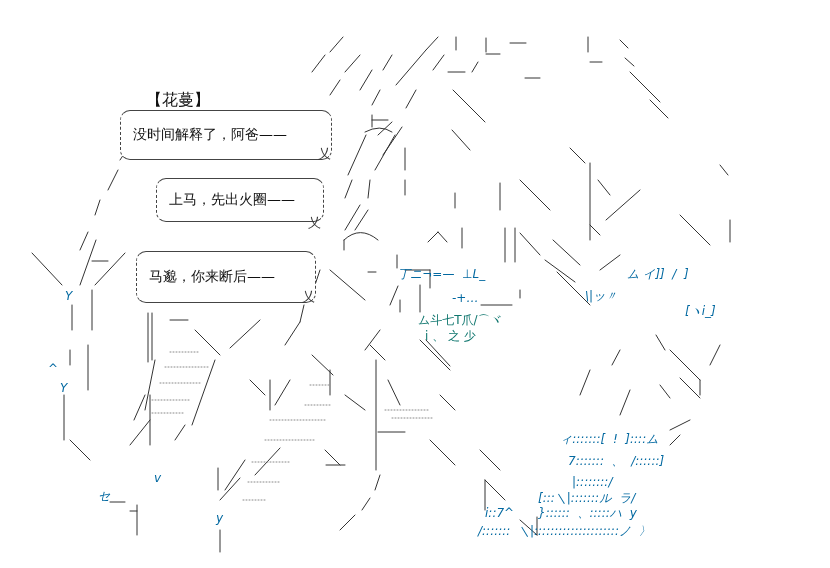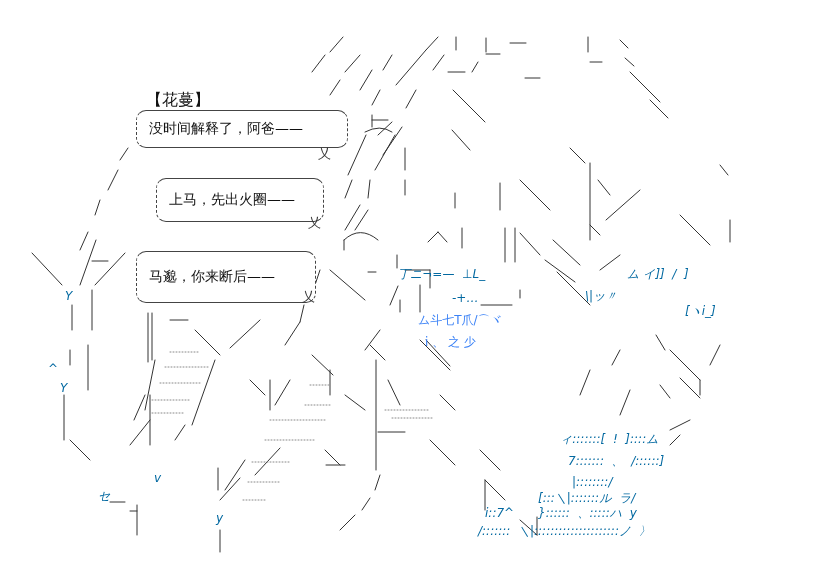--- a/index.html
+++ b/index.html
@@ -6,25 +6,25 @@
   body { width:830px; height:568px; position:relative; overflow:hidden;
          font-family:"DejaVu Sans", sans-serif; color:#222; }
   .art { position:absolute; left:0; top:0; width:830px; height:568px; }
   .art line, .art path { stroke:#333; stroke-width:1; fill:none; stroke-linecap:round; }
   .art .dot { stroke:#888; stroke-dasharray:1 2; }
   .glyph { position:absolute; font-size:12px; line-height:12px; color:#0369a1; white-space:pre;font-style:italic; }
   .speaker { position:absolute; left:146px; top:90px; font-size:16px; color:#111; }
   .bubble { position:absolute; border:1px solid #444; border-radius:10px; background:#fff;
             font-size:14px; color:#111; display:flex; align-items:center; padding-left:12px;
             box-sizing:border-box; border-left-style:dashed; border-right-style:dashed; }
-  .b1 { left:136px; top:110px; width:212px; height:38px; }
+  .b1 { left:120px; top:110px; width:212px; height:50px; }
   .b2 { left:156px; top:178px; width:168px; height:44px;align-items:center; }
   .b3 { left:136px; top:251px; width:180px; height:52px; }
   .tail { position:absolute; font-size:13px; color:#333; }
-  .mouth { position:absolute; font-size:12px; color:#3b82f6; white-space:pre; }
+  .mouth { position:absolute; font-size:12px; color:#0f766e; white-space:pre; }
 </style>
 </head>
 <body>
 
 <svg class="art" viewBox="0 0 830 568">
 
   <line x1="343" y1="37" x2="330" y2="52"></line>
   <line x1="325" y1="55" x2="312" y2="72"></line>
   <line x1="360" y1="55" x2="345" y2="72"></line>
   <line x1="340" y1="80" x2="330" y2="95"></line>
@@ -204,21 +204,21 @@
 <div class="tail" style="left:308px;top:214px;">乂</div>
 
 <div class="bubble b3">
   <span>马邈，你来断后——</span>
 </div>
 <div class="tail" style="left:302px;top:288px;">乂</div>
 
 <div class="glyph" style="left:398px;top:268px;">丁ニ¬=—  ⊥L_</div>
 <div class="glyph" style="left:452px;top:292px;">-+…</div>
 <div class="mouth" style="left:418px;top:312px;">ム斗七T爪/⌒ヾ</div>
-<div class="mouth" style="left:425px;top:328px;margin-top:6px;">i 、 之 少</div>
+<div class="mouth" style="left:425px;top:328px;">i 、 之 少</div>
 <div class="glyph" style="left:595px;top:268px;margin-left:32px;">ム イ]]  /  ]</div>
 <div class="glyph" style="left:585px;top:290px;">\|ッ〃</div>
 <div class="glyph" style="left:685px;top:305px;">[ヽi_]</div>
 <div class="glyph" style="left:560px;top:433px;">ィ:::::::[  !  ]::::ム</div>
 <div class="glyph" style="left:568px;top:455px;">7:::::::  、  /::::::]</div>
 <div class="glyph" style="left:572px;top:476px;">|::::::::/</div>
 <div class="glyph" style="left:538px;top:492px;">[:::＼|:::::::ル  ラ/</div>
 <div class="glyph" style="left:538px;top:507px;">}::::::  、:::::ハ  y</div>
 <div class="glyph" style="left:478px;top:525px;">/:::::::  ＼|:::::::::::::::::::::ノ  〉</div>
 <div class="glyph" style="left:485px;top:507px;text-align:center;">i::7^</div>

